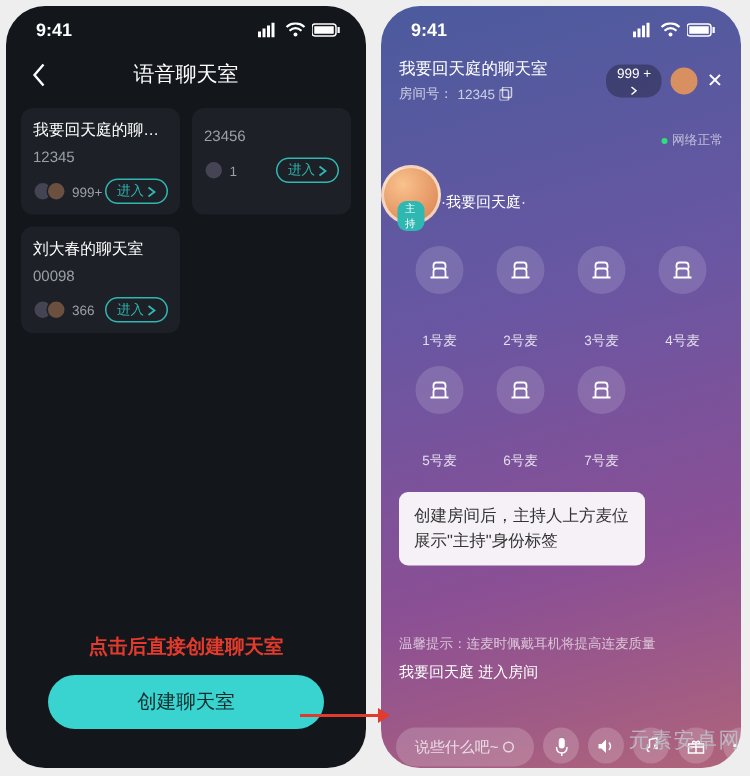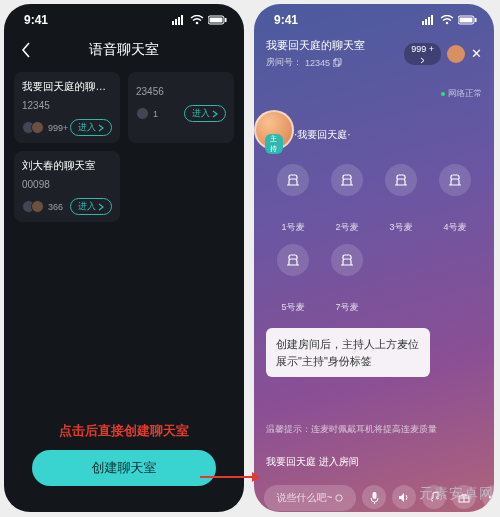--- a/index.html
+++ b/index.html
@@ -163,21 +163,21 @@
     padding:8px 10px;
     border-radius:6px;
     width:164px;
   }
   .warm {
     margin:46px 12px 0 12px;
     font-size:9px;
     color:rgba(255,255,255,.65);
   }
   .sysmsg {
-    margin:19px 12px 0 12px;
+    margin:5px 12px 0 12px;
     font-size:10px;
   }
   .bottombar {
     position:absolute; left:0; right:0; bottom:1px;
     display:flex; align-items:flex-start; gap:6px;
     padding:0 10px;
   }
   .say {
     flex:0 0 92px;
     height:26px;
@@ -414,20 +414,28 @@
             </svg>
           </span>
           <span class="seat-lbl">5号麦</span>
         </div>
       <div class="seat">
           <span class="seat-ic">
             <svg width="14" height="12">
               <path d="M3 11 V7 Q3 5 5 5 H9 Q11 5 11 7 V11 M1 11 H13 M3 5 V3 Q3 1 5 1 H9 Q11 1 11 3 V5" stroke="#fff" stroke-width="1.2" fill="none"></path>
             </svg>
           </span>
+          <span class="seat-lbl">6号麦</span>
+        </div>
+      <div class="seat">
+          <span class="seat-ic">
+            <svg width="14" height="12">
+              <path d="M3 11 V7 Q3 5 5 5 H9 Q11 5 11 7 V11 M1 11 H13 M3 5 V3 Q3 1 5 1 H9 Q11 1 11 3 V5" stroke="#fff" stroke-width="1.2" fill="none"></path>
+            </svg>
+          </span>
           <span class="seat-lbl">7号麦</span>
         </div>
     </div>
 
     <div class="bubble">
       <div>创建房间后，主持人上方麦位</div>
       <div>展示"主持"身份标签</div>
     </div>
 
     <div class="warm">温馨提示：连麦时佩戴耳机将提高连麦质量</div>

